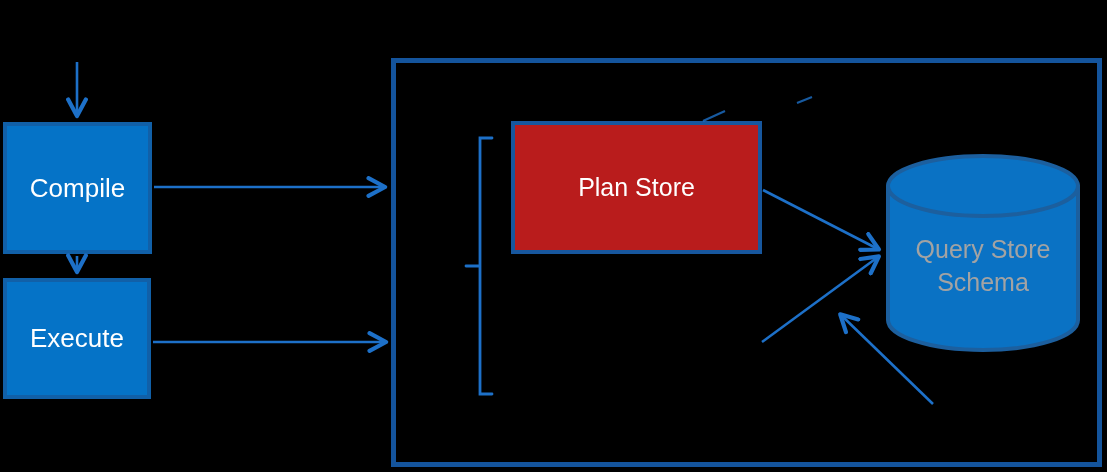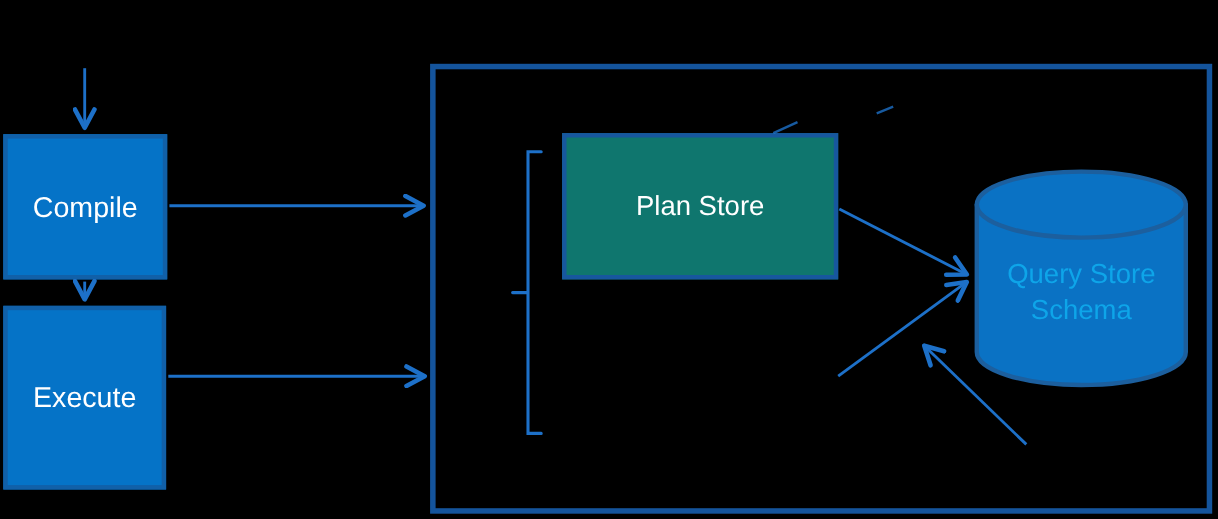--- a/index.html
+++ b/index.html
@@ -8,33 +8,33 @@
     font-family:"Liberation Sans", sans-serif; overflow:hidden;
   }
   .node {
     position:absolute; display:flex; align-items:center; justify-content:center;
     color:#ffffff; text-align:center; box-sizing:border-box;
   }
   .process {
     background:#0573c7; border:4px solid #1160a8; font-size:26px;
   }
   .store {
-    background:#0f766e; border:4px solid #17579e; font-size:25px;
+    background:#b91c1c; border:4px solid #17579e; font-size:25px;
   }
   .compile { left:3px; top:122px; width:149px; height:132px; }
-  .execute { left:3px; top:278px; width:148px; height:167px;text-align:center; }
+  .execute { left:3px; top:278px; width:148px; height:121px;text-align:center; }
   .plan-store    { left:511px; top:121px; width:251px; height:133px; }
   .runtime-stats { left:511px; top:277px; width:251px; height:129px; }
   .container-box {
     position:absolute; left:391px; top:58px; width:711px; height:409px;
     border:5px solid #14549c; box-sizing:border-box; background:transparent;
   }
   .cylinder-label {
     position:absolute; left:891px; top:233px; width:184px;
-    color:#0ea5e9; font-size:25px; line-height:1.32; text-align:center;
+    color:#a3a3a3; font-size:25px; line-height:1.32; text-align:center;
   }
   svg.overlay { position:absolute; left:0; top:0; pointer-events:none; }
 </style>
 </head>
 <body>
 
 <div class="canvas">
 
   <div class="container-box"></div>
 

